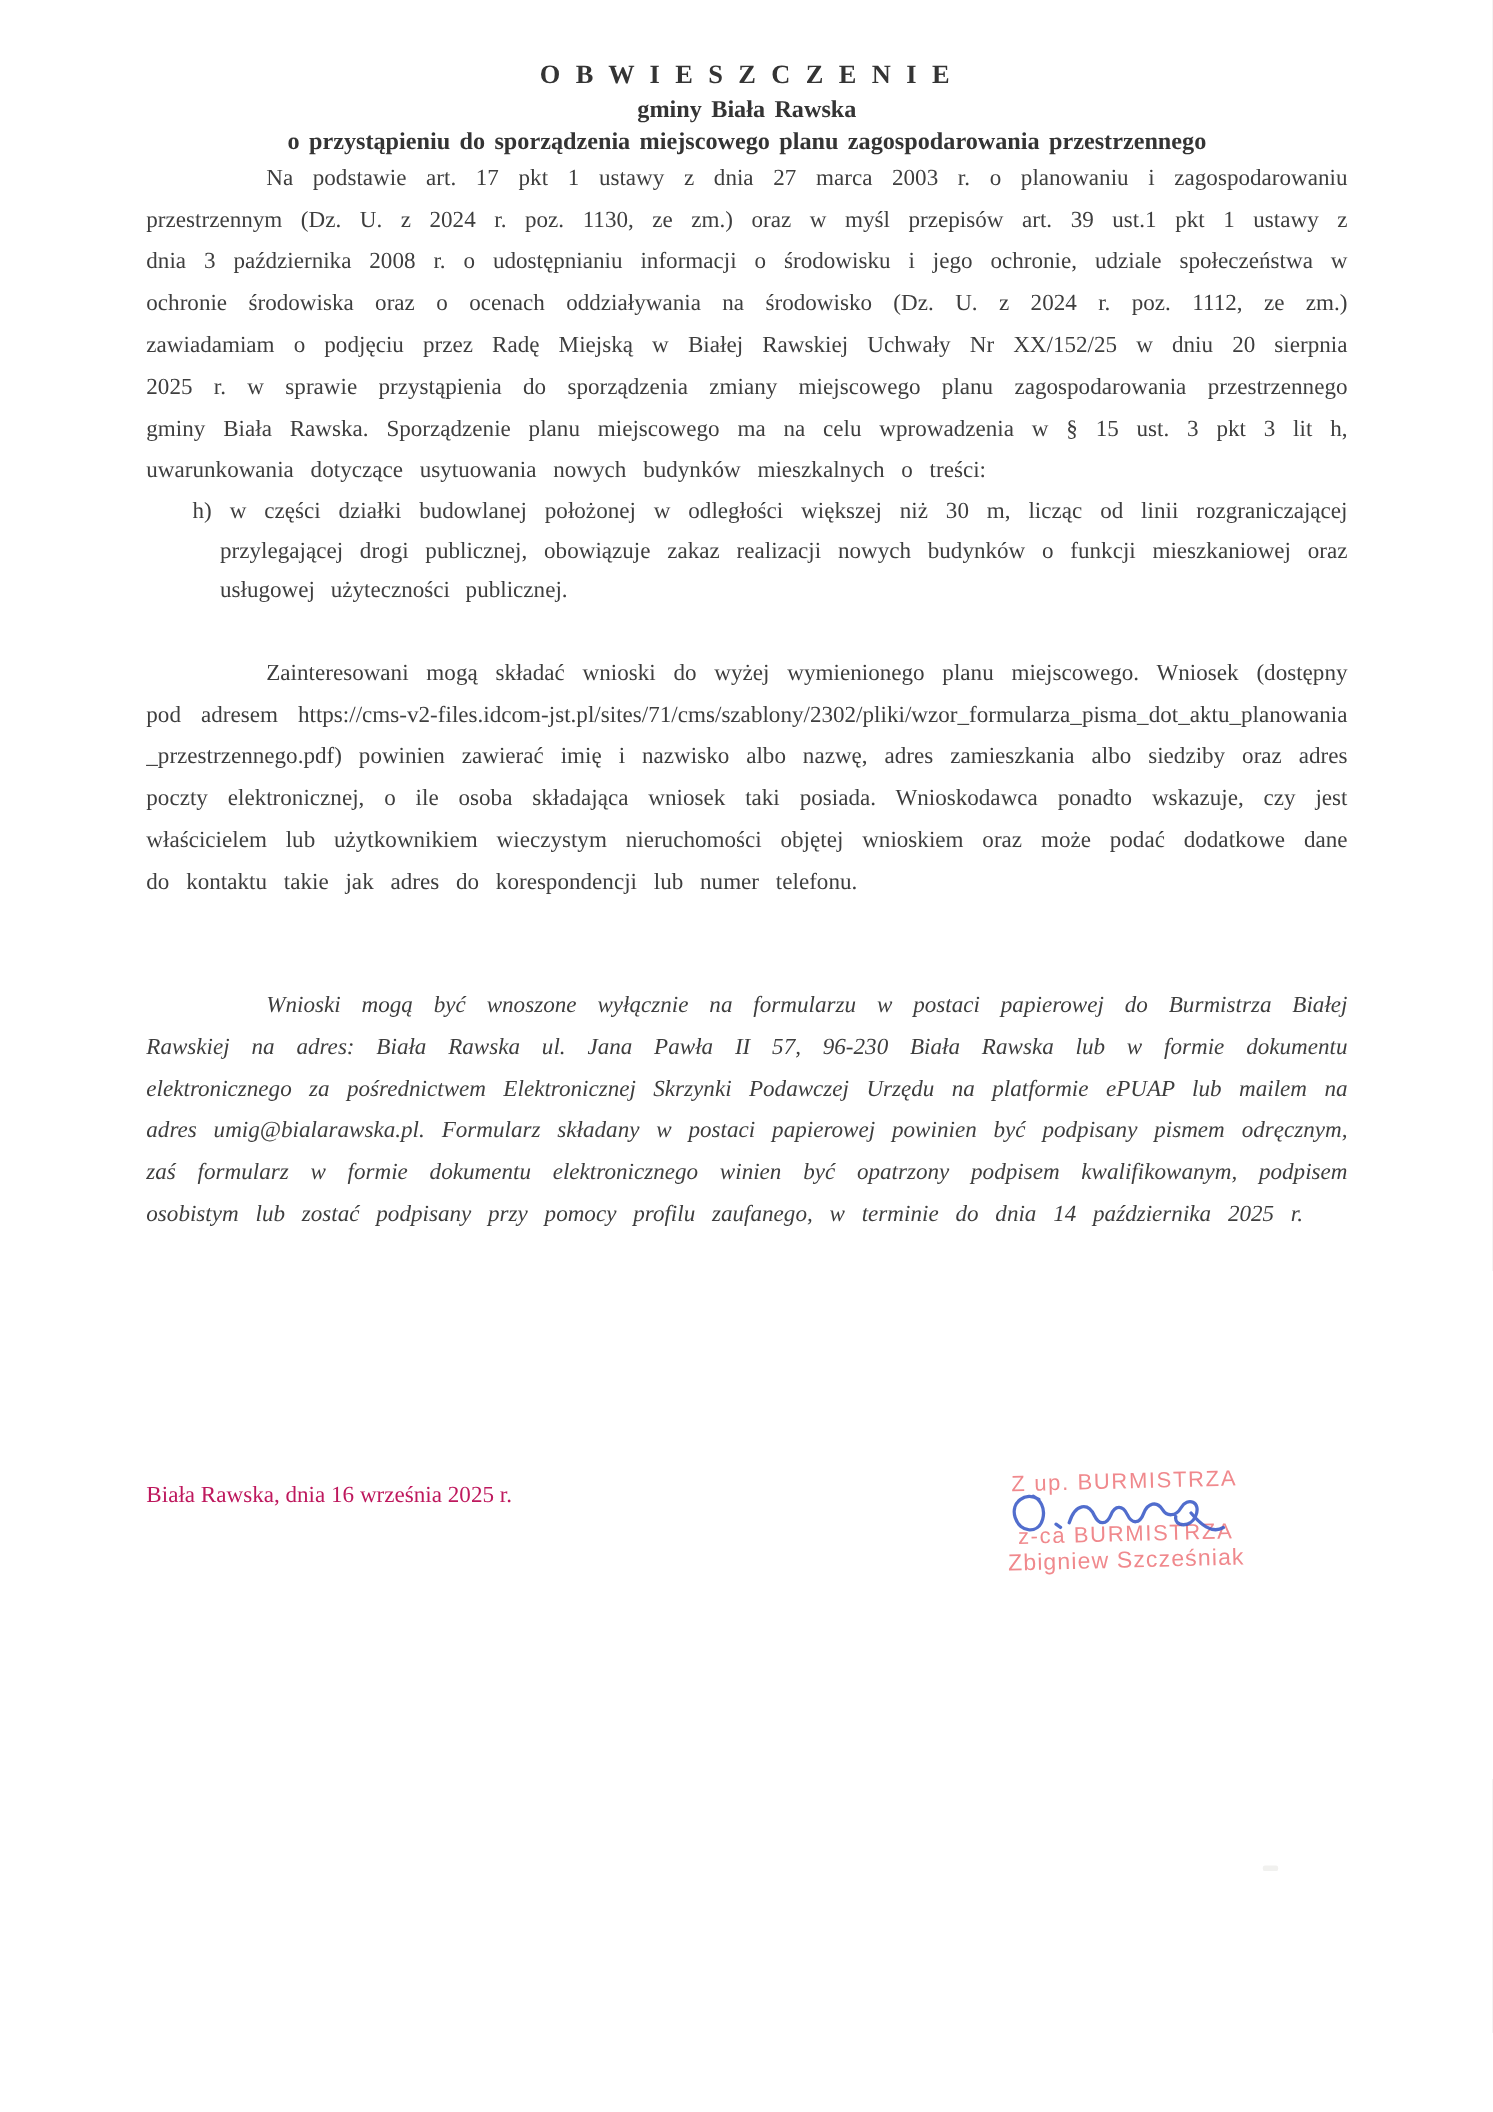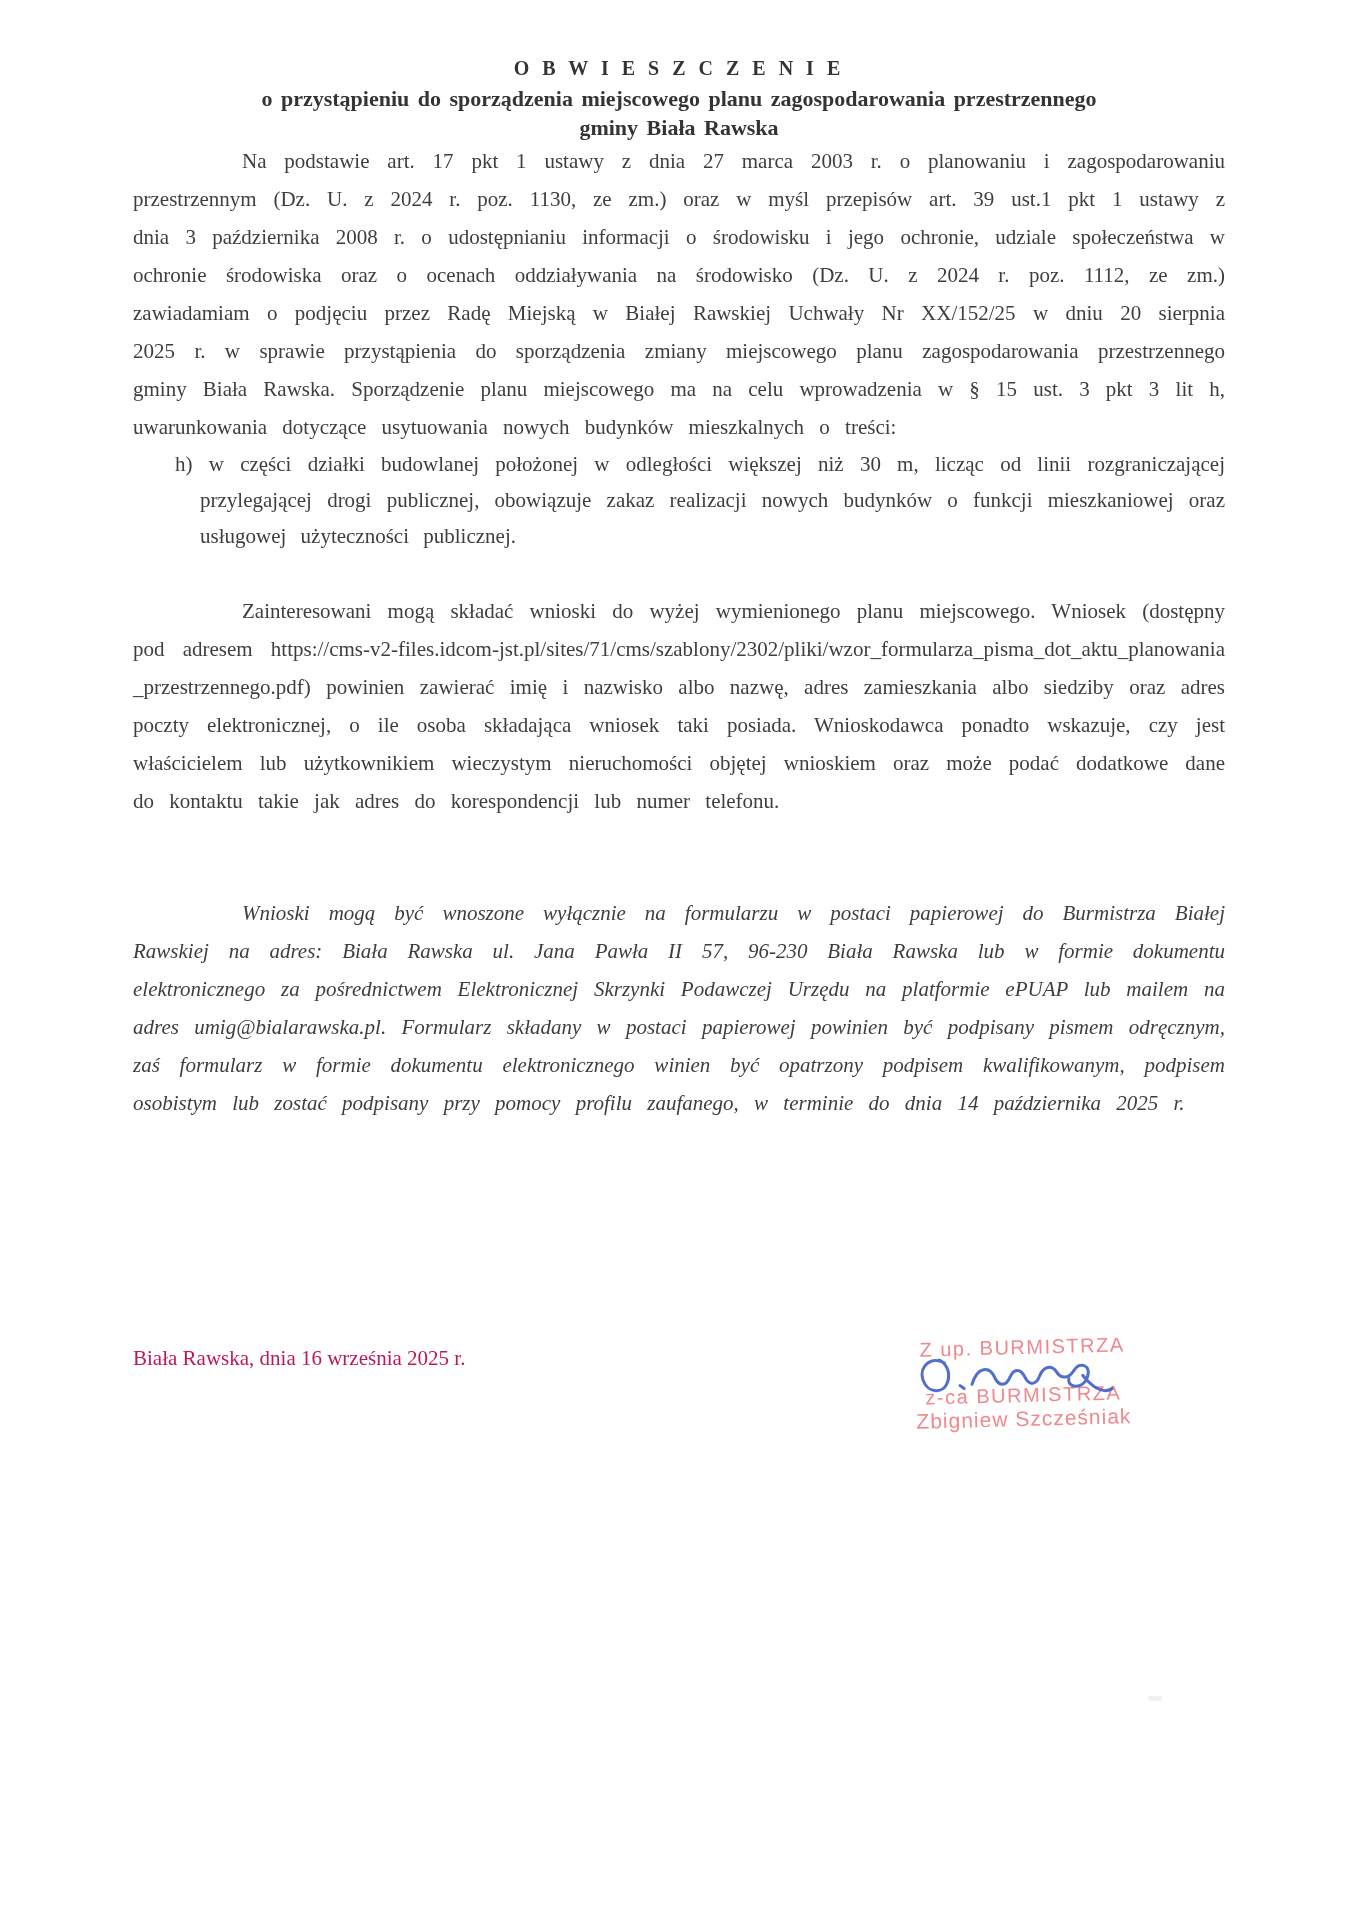--- a/index.html
+++ b/index.html
@@ -20,21 +20,21 @@
     width: 1092px;
   }
   
   .doc-header {
     padding-top: 52px;
     text-align: center;
     font-weight: bold;
     color: #343434;
   }
   .doc-title {
-    font-size: 20px;
+    font-size: 24px;
     letter-spacing: 4px;
     line-height: 32px;
   }
   .doc-sub {
     font-size: 22px;
     line-height: 29px;
     word-spacing: 3px;
   }
   
   .body-block { }
@@ -121,22 +121,22 @@
   }
 </style>
 </head>
 <body>
 
 <div class="page">
   <div class="content">
 
     <div class="doc-header">
       <div class="doc-title">O B W I E S Z C Z E N I E</div>
+      <div class="doc-sub">gminy Biała Rawska</div>
       <div class="doc-sub">o przystąpieniu do sporządzenia miejscowego planu zagospodarowania przestrzennego</div>
-      <div class="doc-sub">gminy Biała Rawska</div>
     </div>
 
     <div class="body-block">
       <p class="para indent">Na podstawie art. 17 pkt 1 ustawy z dnia 27 marca 2003 r. o planowaniu i zagospodarowaniu przestrzennym (Dz. U. z 2024 r. poz. 1130, ze zm.) oraz w myśl przepisów art. 39 ust.1 pkt 1 ustawy z dnia 3 października 2008 r. o udostępnianiu informacji o środowisku i jego ochronie, udziale społeczeństwa w ochronie środowiska oraz o ocenach oddziaływania na środowisko (Dz. U. z 2024 r. poz. 1112, ze zm.) zawiadamiam o podjęciu przez Radę Miejską w Białej Rawskiej Uchwały Nr XX/152/25 w dniu 20 sierpnia 2025 r. w sprawie przystąpienia do sporządzenia zmiany miejscowego planu zagospodarowania przestrzennego gminy Biała Rawska. Sporządzenie planu miejscowego ma na celu wprowadzenia w § 15 ust. 3 pkt 3 lit h, uwarunkowania dotyczące usytuowania nowych budynków mieszkalnych o treści:</p>
 
       <p class="item-h"><span>h)</span> <span>w części działki budowlanej położonej w odległości większej niż 30 m, licząc od linii rozgraniczającej przylegającej drogi publicznej, obowiązuje zakaz realizacji nowych budynków o funkcji mieszkaniowej oraz usługowej użyteczności publicznej.</span></p>
 
       <p class="para indent para-gap-1"><span>Zainteresowani mogą składać wnioski do wyżej wymienionego planu miejscowego. Wniosek (dostępny pod adresem </span><span class="url-wrap">https://cms-v2-files.idcom-jst.pl/sites/71/cms/szablony/2302/pliki/wzor_formularza_pisma_dot_aktu_planowania_przestrzennego.pdf</span><span>) powinien zawierać imię i nazwisko albo nazwę, adres zamieszkania albo siedziby oraz adres poczty elektronicznej, o ile osoba składająca wniosek taki posiada. Wnioskodawca ponadto wskazuje, czy jest właścicielem lub użytkownikiem wieczystym nieruchomości objętej wnioskiem oraz może podać dodatkowe dane do kontaktu takie jak adres do korespondencji lub numer telefonu.</span></p>
 
       <p class="para indent para-gap-2">Wnioski mogą być wnoszone wyłącznie na formularzu w postaci papierowej do Burmistrza Białej Rawskiej na adres: Biała Rawska ul. Jana Pawła II 57, 96-230 Biała Rawska lub w formie dokumentu elektronicznego za pośrednictwem Elektronicznej Skrzynki Podawczej Urzędu na platformie ePUAP lub mailem na adres umig@bialarawska.pl. Formularz składany w postaci papierowej powinien być podpisany pismem odręcznym, zaś formularz w formie dokumentu elektronicznego winien być opatrzony podpisem kwalifikowanym, podpisem osobistym lub zostać podpisany przy pomocy profilu zaufanego, w terminie do dnia 14 października 2025 r.</p>

